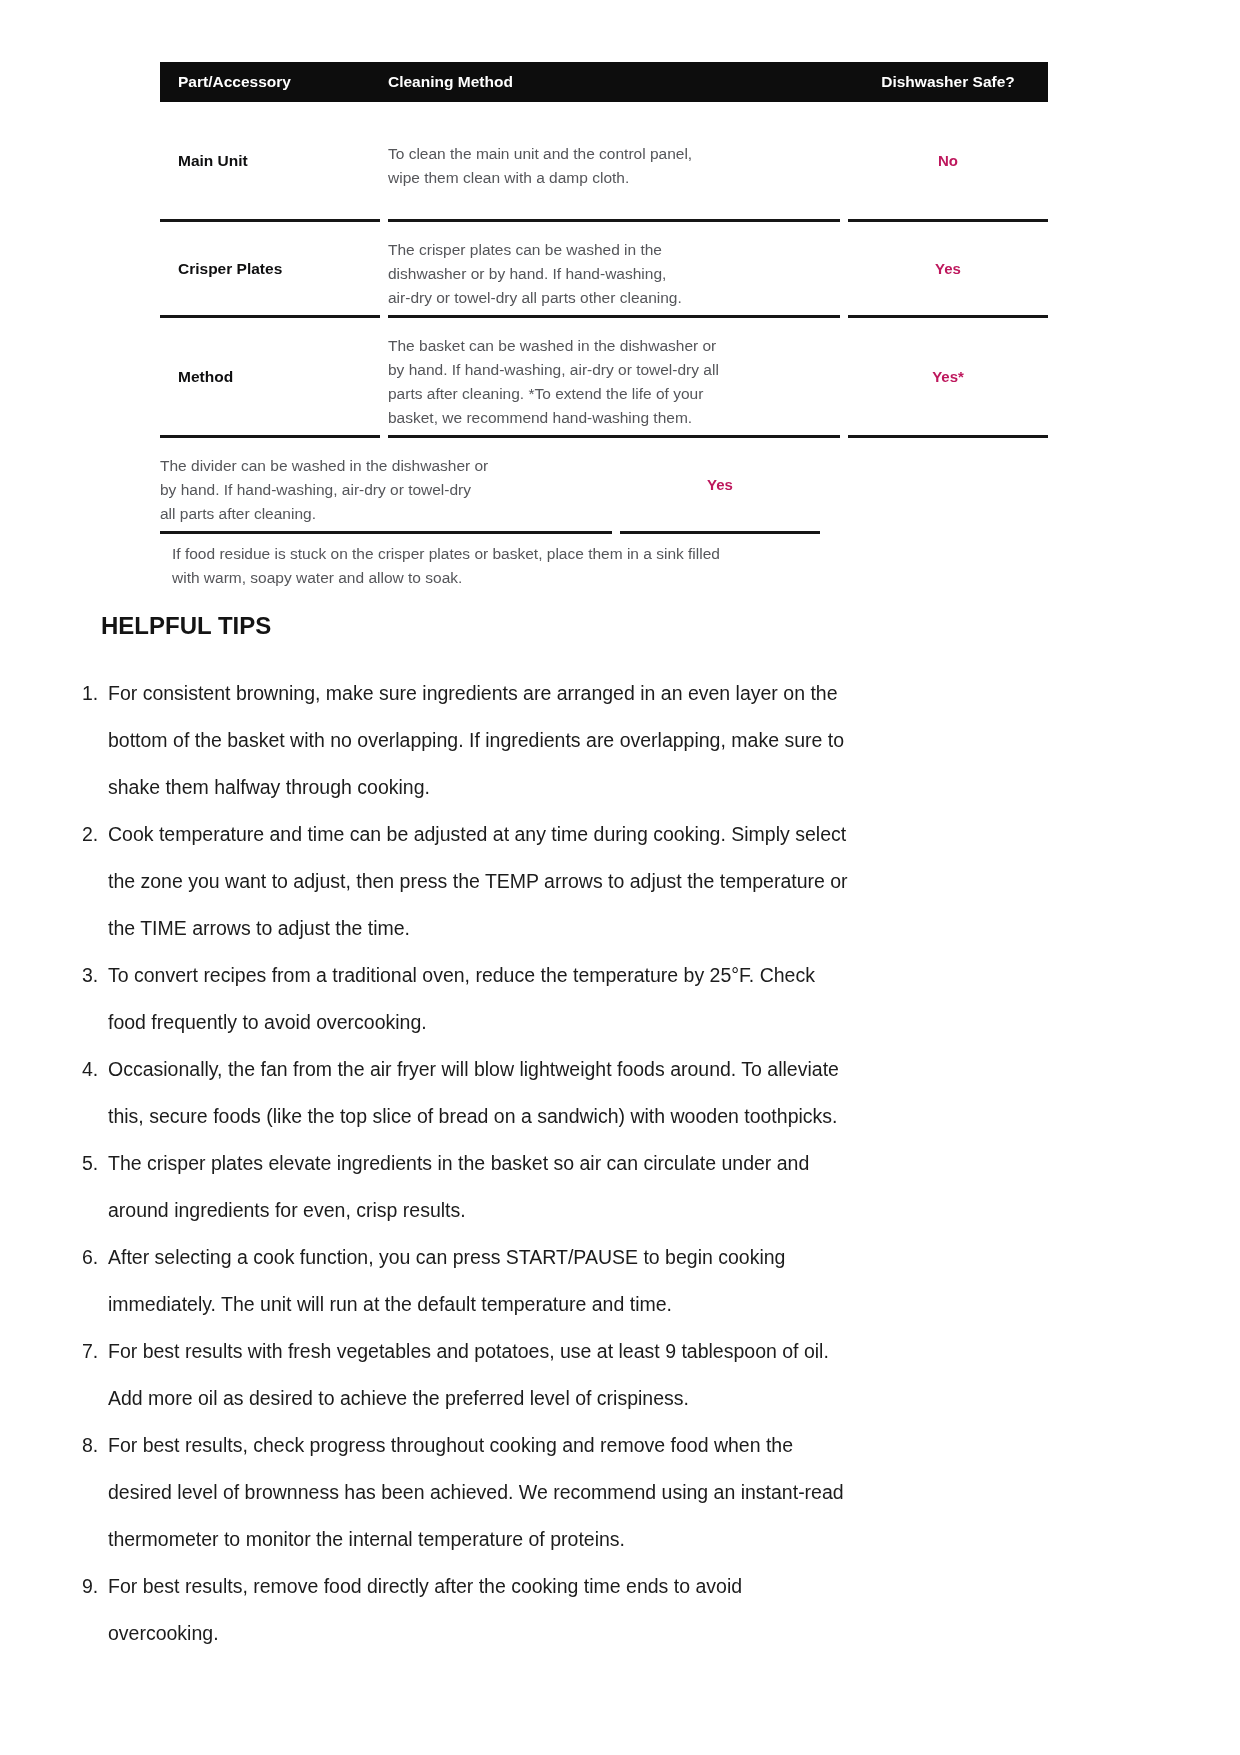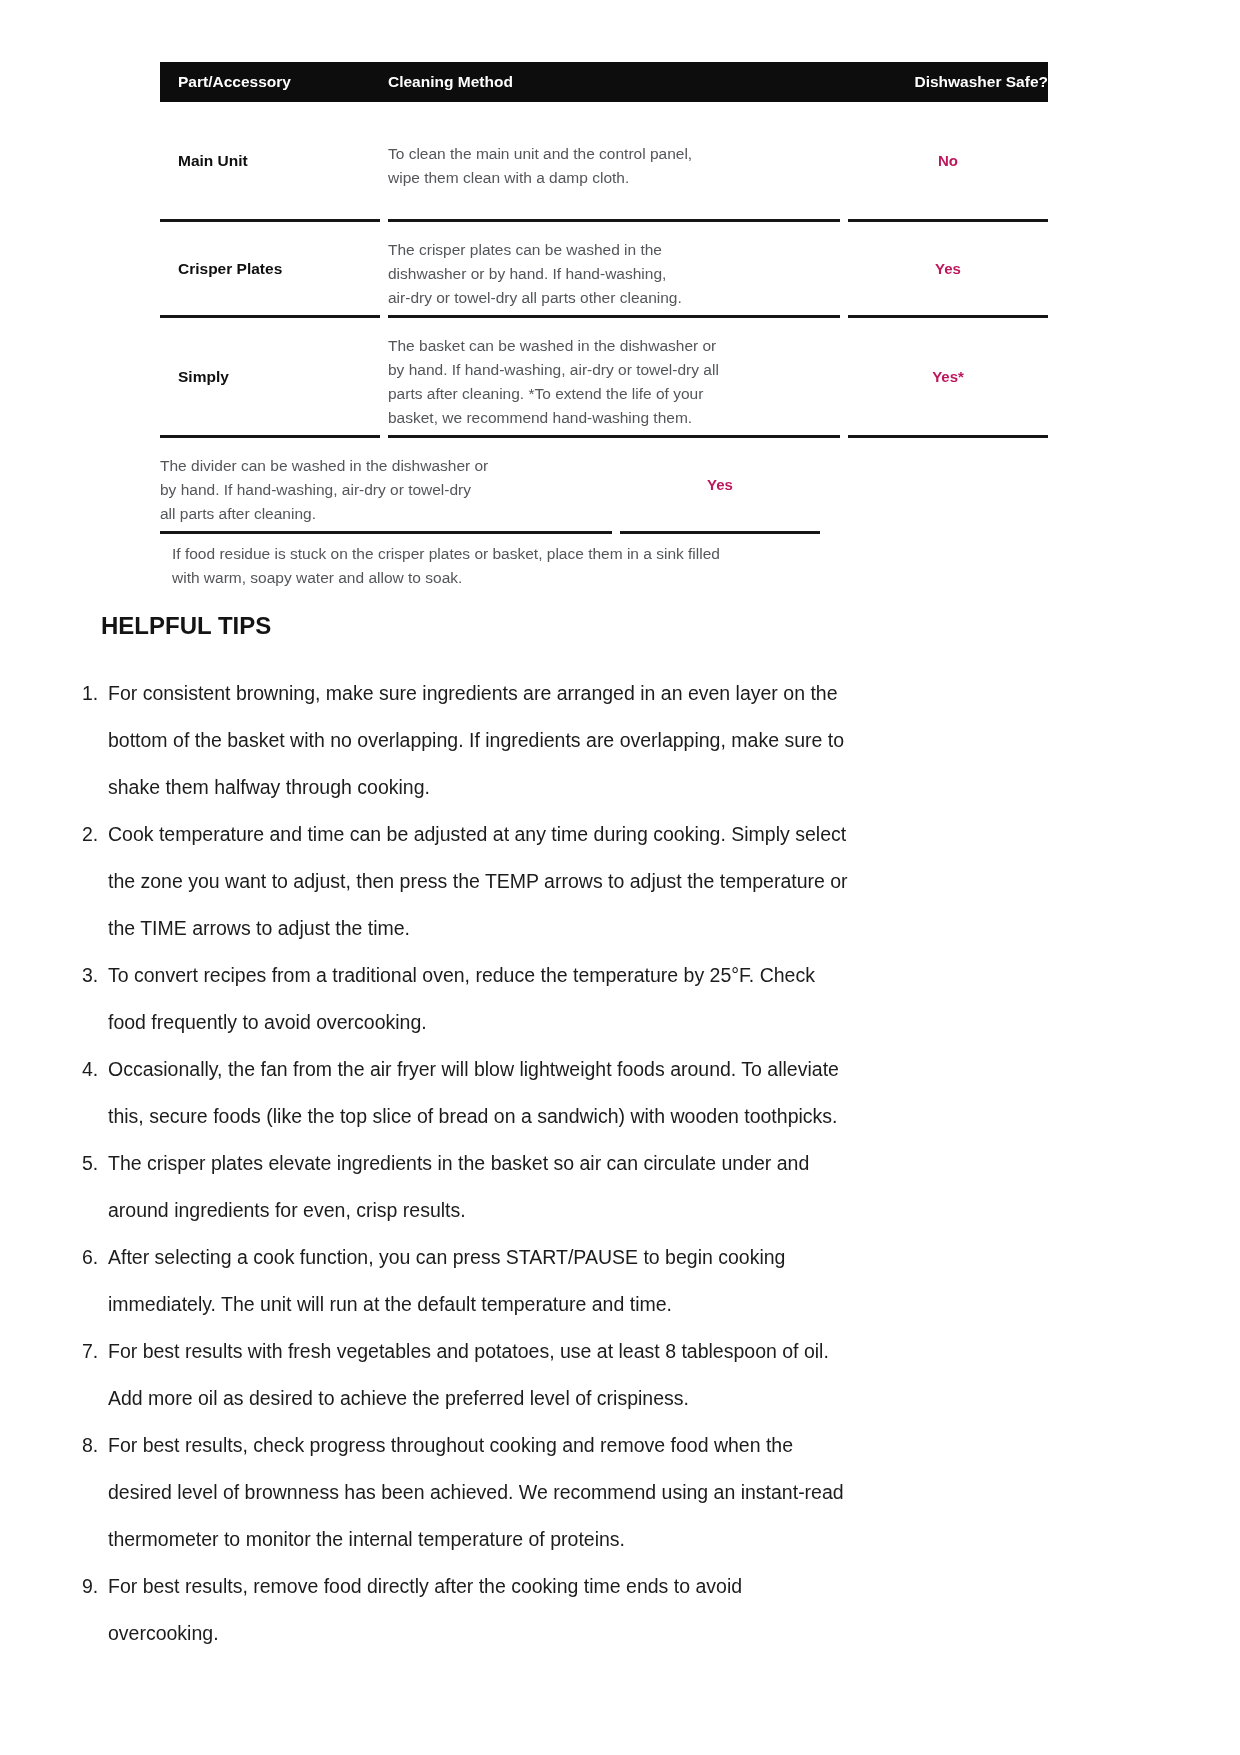--- a/index.html
+++ b/index.html
@@ -14,21 +14,21 @@
 
   
   .clean-table { position: absolute; left: 160px; top: 62px; width: 888px; }
   .t-head {
     display: flex; gap: 8px; align-items: center;
     background: #0d0d0d; color: #ffffff;
     height: 40px; font-size: 15.5px; font-weight: bold;
   }
   .col1 { width: 202px; padding-left: 18px; flex: none; }
   .col2 { width: 452px; flex: none; }
-  .col3 { width: 200px; flex: none; text-align: right; }
+  .col3 { width: 200px; flex: none; text-align: center; }
 
   .t-row { display: flex; gap: 8px; }
   .t-row .cell { border-bottom: 3px solid #161616; }
   .c1 {
     width: 202px; padding-left: 18px; flex: none;
     display: flex; align-items: center;
     font-size: 15.5px; font-weight: bold; color: #0f0f10;
   }
   .c2 {
     width: 452px; flex: none;
@@ -82,21 +82,21 @@
 
     <div class="t-row">
       <div class="c1 cell">Crisper Plates</div>
       <div class="c2 cell">The crisper plates can be washed in the
 dishwasher or by hand. If hand-washing,
 air-dry or towel-dry all parts other cleaning.</div>
       <div class="c3 cell">Yes</div>
     </div>
 
     <div class="t-row">
-      <div class="c1 cell">Simply</div>
+      <div class="c1 cell">Method</div>
       <div class="c2 cell">The basket can be washed in the dishwasher or
 by hand. If hand-washing, air-dry or towel-dry all
 parts after cleaning. *To extend the life of your
 basket, we recommend hand-washing them.</div>
       <div class="c3 cell">Yes*</div>
     </div>
 
     <div class="t-row">
       <div class="c2 cell">The divider can be washed in the dishwasher or
 by hand. If hand-washing, air-dry or towel-dry
@@ -138,21 +138,21 @@
       <span class="tip-text">The crisper plates elevate ingredients in the basket so air can circulate under and
 around ingredients for even, crisp results.</span>
     </div>
     <div class="tip">
       <span class="tip-num">6.</span>
       <span class="tip-text">After selecting a cook function, you can press START/PAUSE to begin cooking
 immediately. The unit will run at the default temperature and time.</span>
     </div>
     <div class="tip">
       <span class="tip-num">7.</span>
-      <span class="tip-text">For best results with fresh vegetables and potatoes, use at least 8 tablespoon of oil.
+      <span class="tip-text">For best results with fresh vegetables and potatoes, use at least 9 tablespoon of oil.
 Add more oil as desired to achieve the preferred level of crispiness.</span>
     </div>
     <div class="tip">
       <span class="tip-num">8.</span>
       <span class="tip-text">For best results, check progress throughout cooking and remove food when the
 desired level of brownness has been achieved. We recommend using an instant-read
 thermometer to monitor the internal temperature of proteins.</span>
     </div>
     <div class="tip">
       <span class="tip-num">9.</span>

